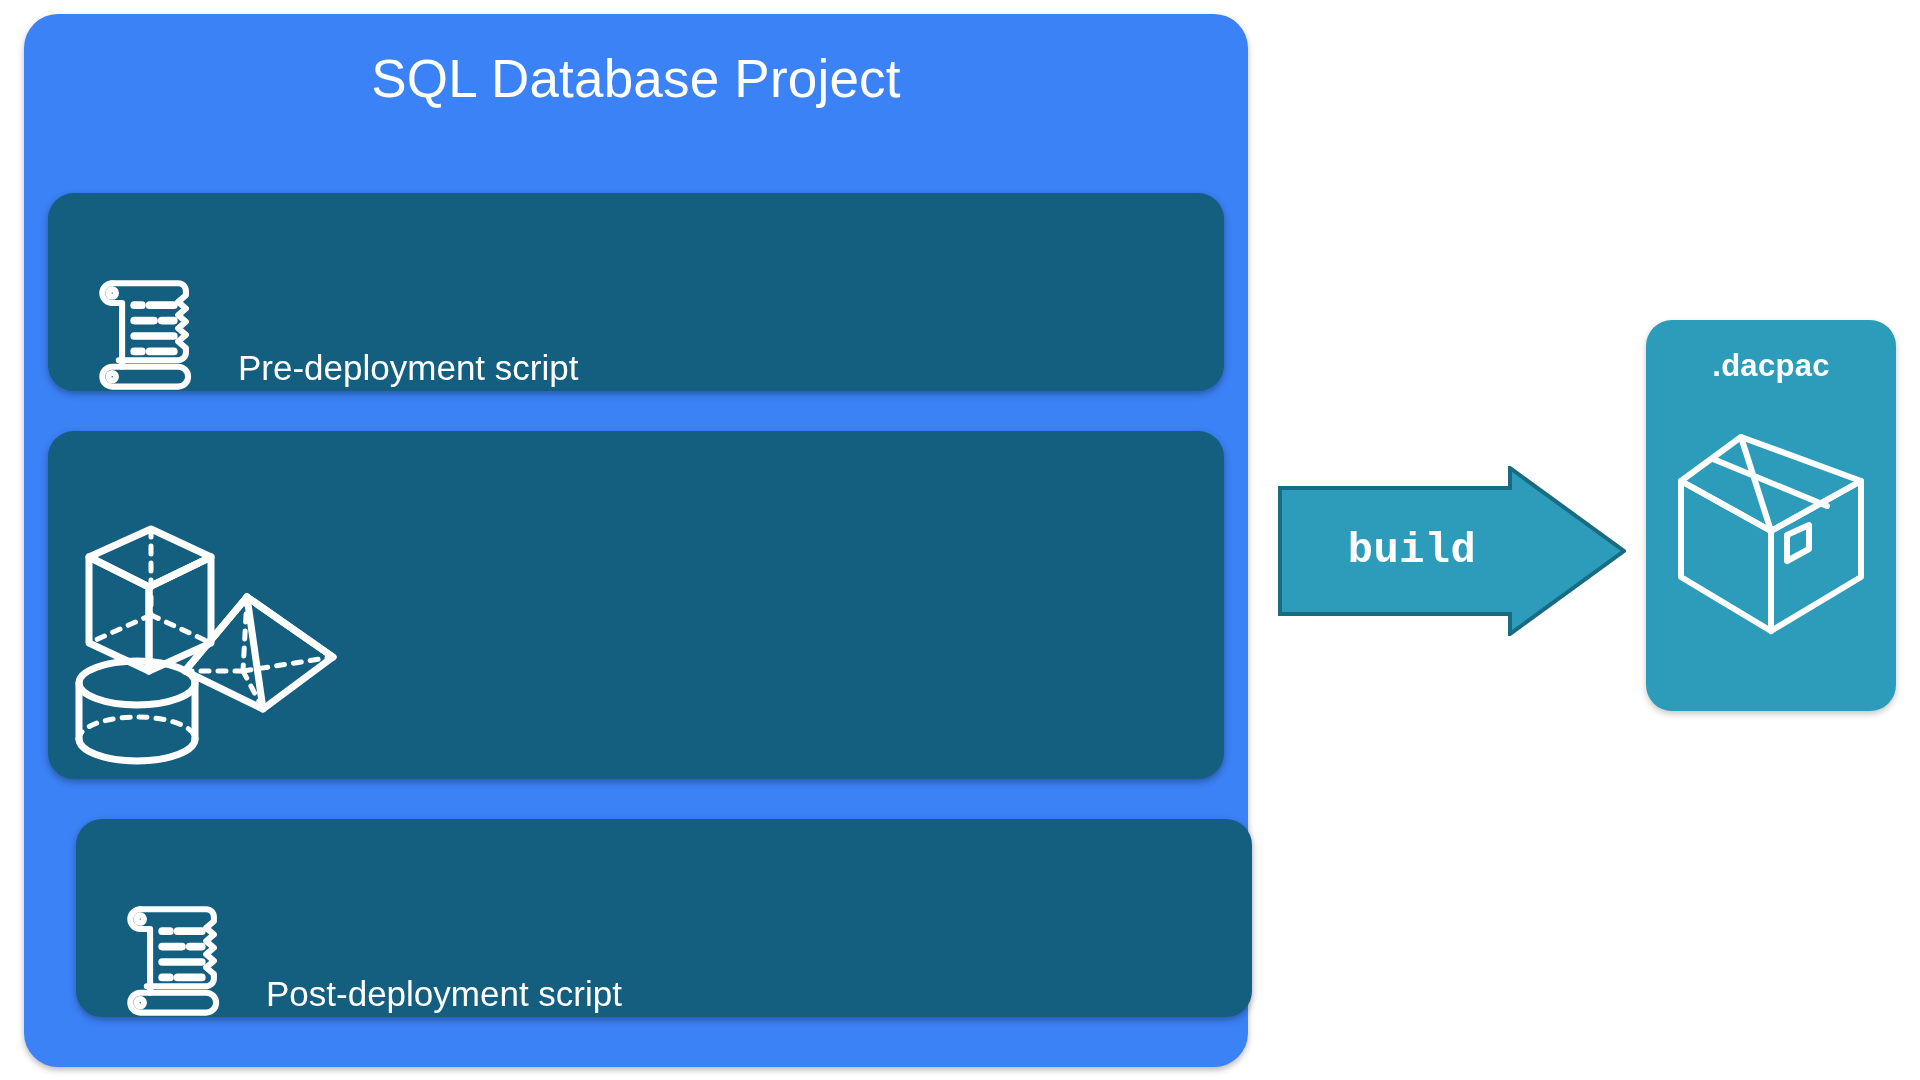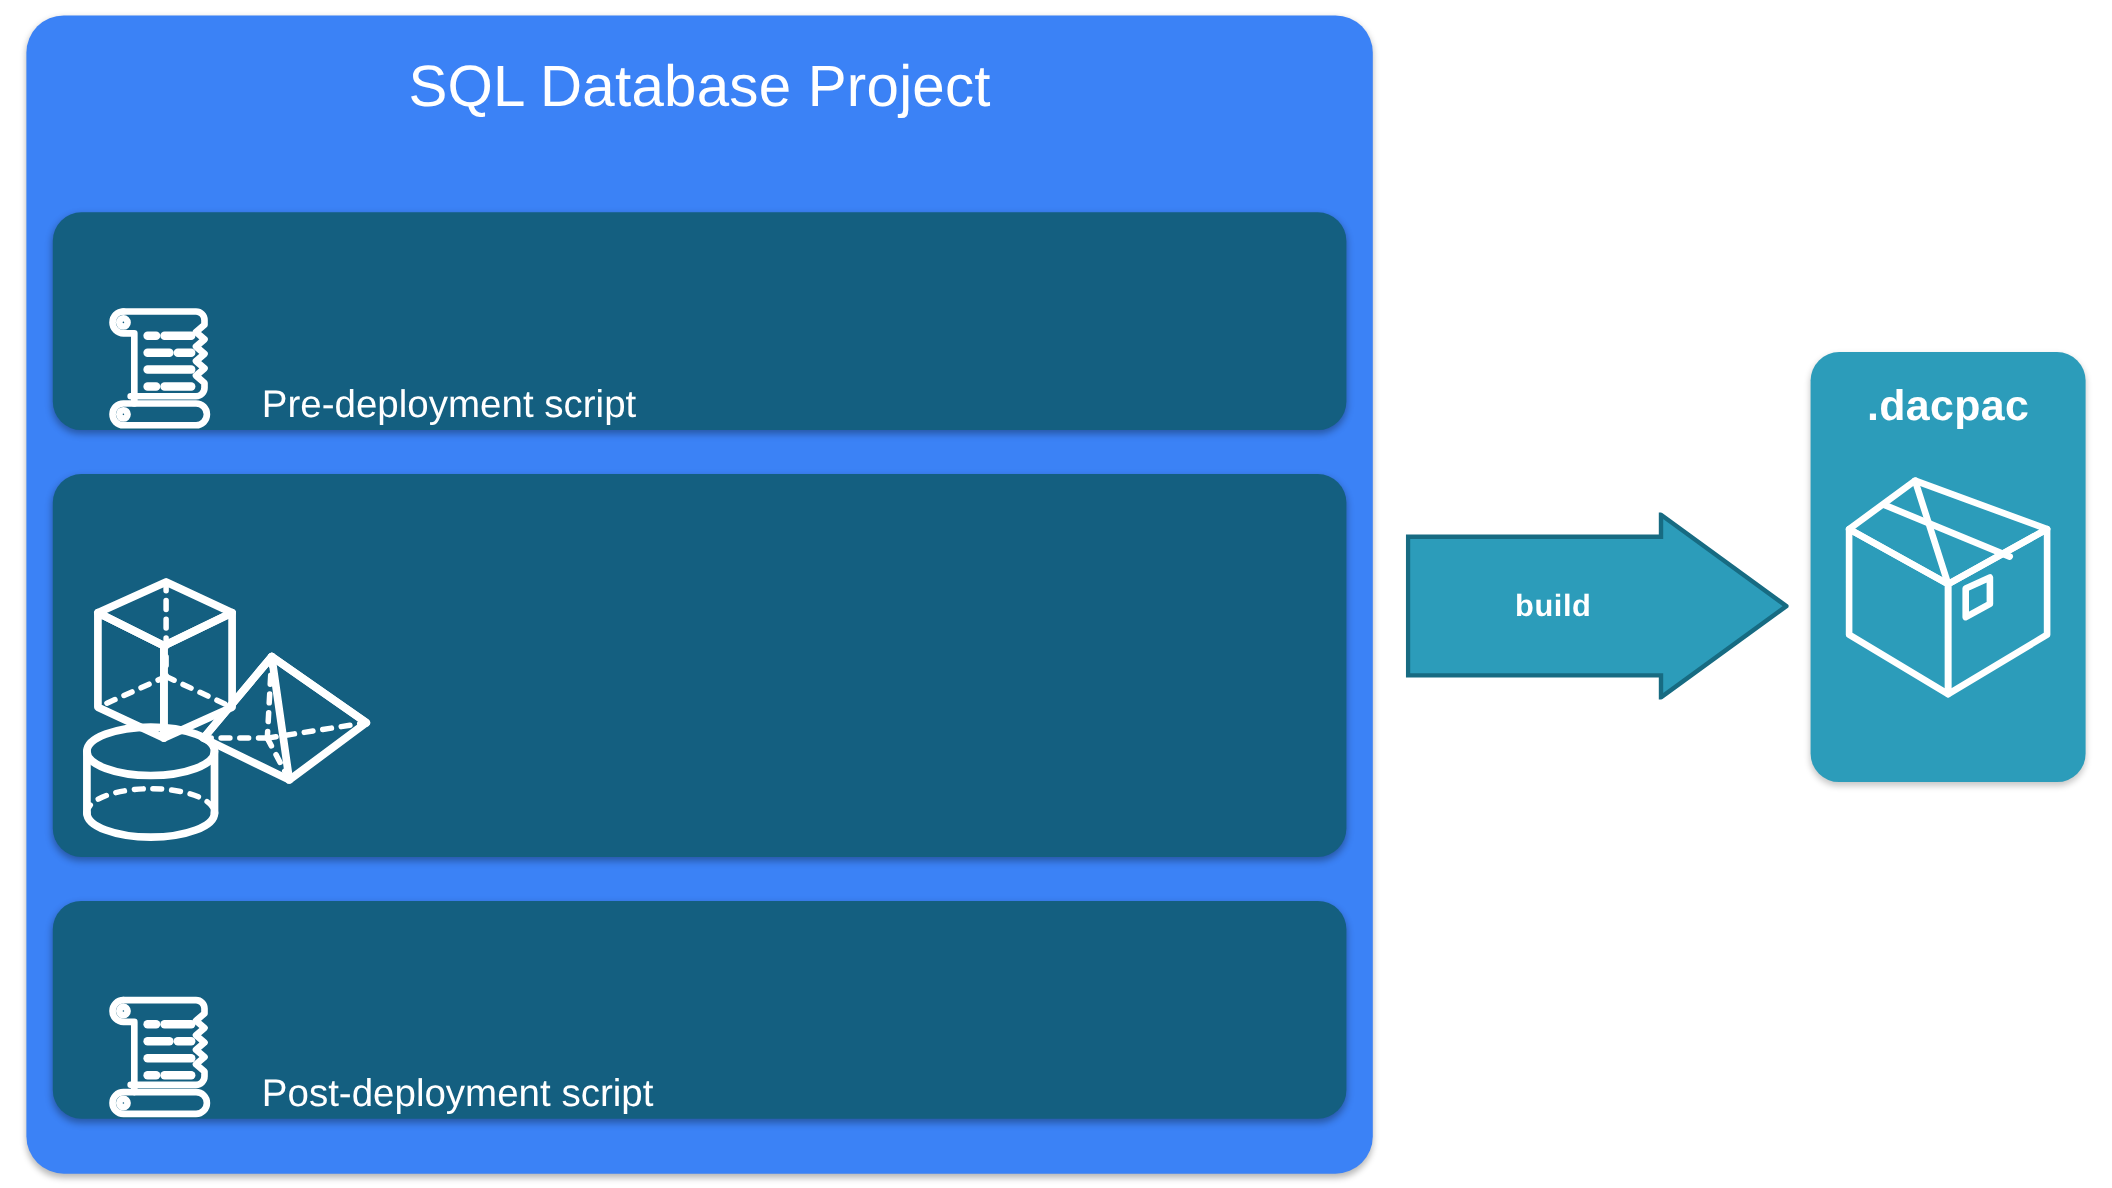--- a/index.html
+++ b/index.html
@@ -50,21 +50,21 @@
     width: 1176px;
     background: #145f80;
     border-radius: 26px;
     box-shadow: 0 3px 7px rgba(0,0,0,0.32);
     display: flex;
     align-items: flex-end;
   }
 
   .item-card.pre  { top: 179px; height: 198px; }
   .item-card.objs { top: 417px; height: 348px; }
-  .item-card.post { top: 805px; height: 198px; }
+  .item-card.post { top: 805px; height: 198px; margin-left: 28px; }
 
   .item-icon {
     flex: 0 0 auto;
     width: 190px;
     display: flex;
     align-items: center;
     justify-content: center;
   }
   .item-card.objs .item-icon { width: 300px; }
 
@@ -88,45 +88,46 @@
   .build-label {
     position: absolute;
     left: 1278px;
     top: 488px;
     width: 268px;
     height: 126px;
     display: flex;
     align-items: center;
     justify-content: center;
     color: #ffffff;
-    font-size: 28px;
+    font-size: 42px;
     font-weight: bold;
     letter-spacing: 0.5px;
     pointer-events: none;
+    font-family: Liberation Mono, monospace;
   }
 
   
   .dacpac-card {
     position: absolute;
     left: 1646px;
     top: 320px;
     width: 250px;
     height: 391px;
     background: #2c9cba;
     border-radius: 26px;
     box-shadow: 0 3px 6px rgba(0,0,0,0.22);
   }
   .dacpac-title {
     position: absolute;
     left: 0;
     top: 28px;
     width: 250px;
     text-align: center;
     color: #ffffff;
-    font-size: 39px;
+    font-size: 31px;
     font-weight: bold;
     letter-spacing: 0.3px;
   }
   .dacpac-icon {
     position: absolute;
     left: 29px;
     top: 103px;
     width: 192px;
     height: 216px;
   }

